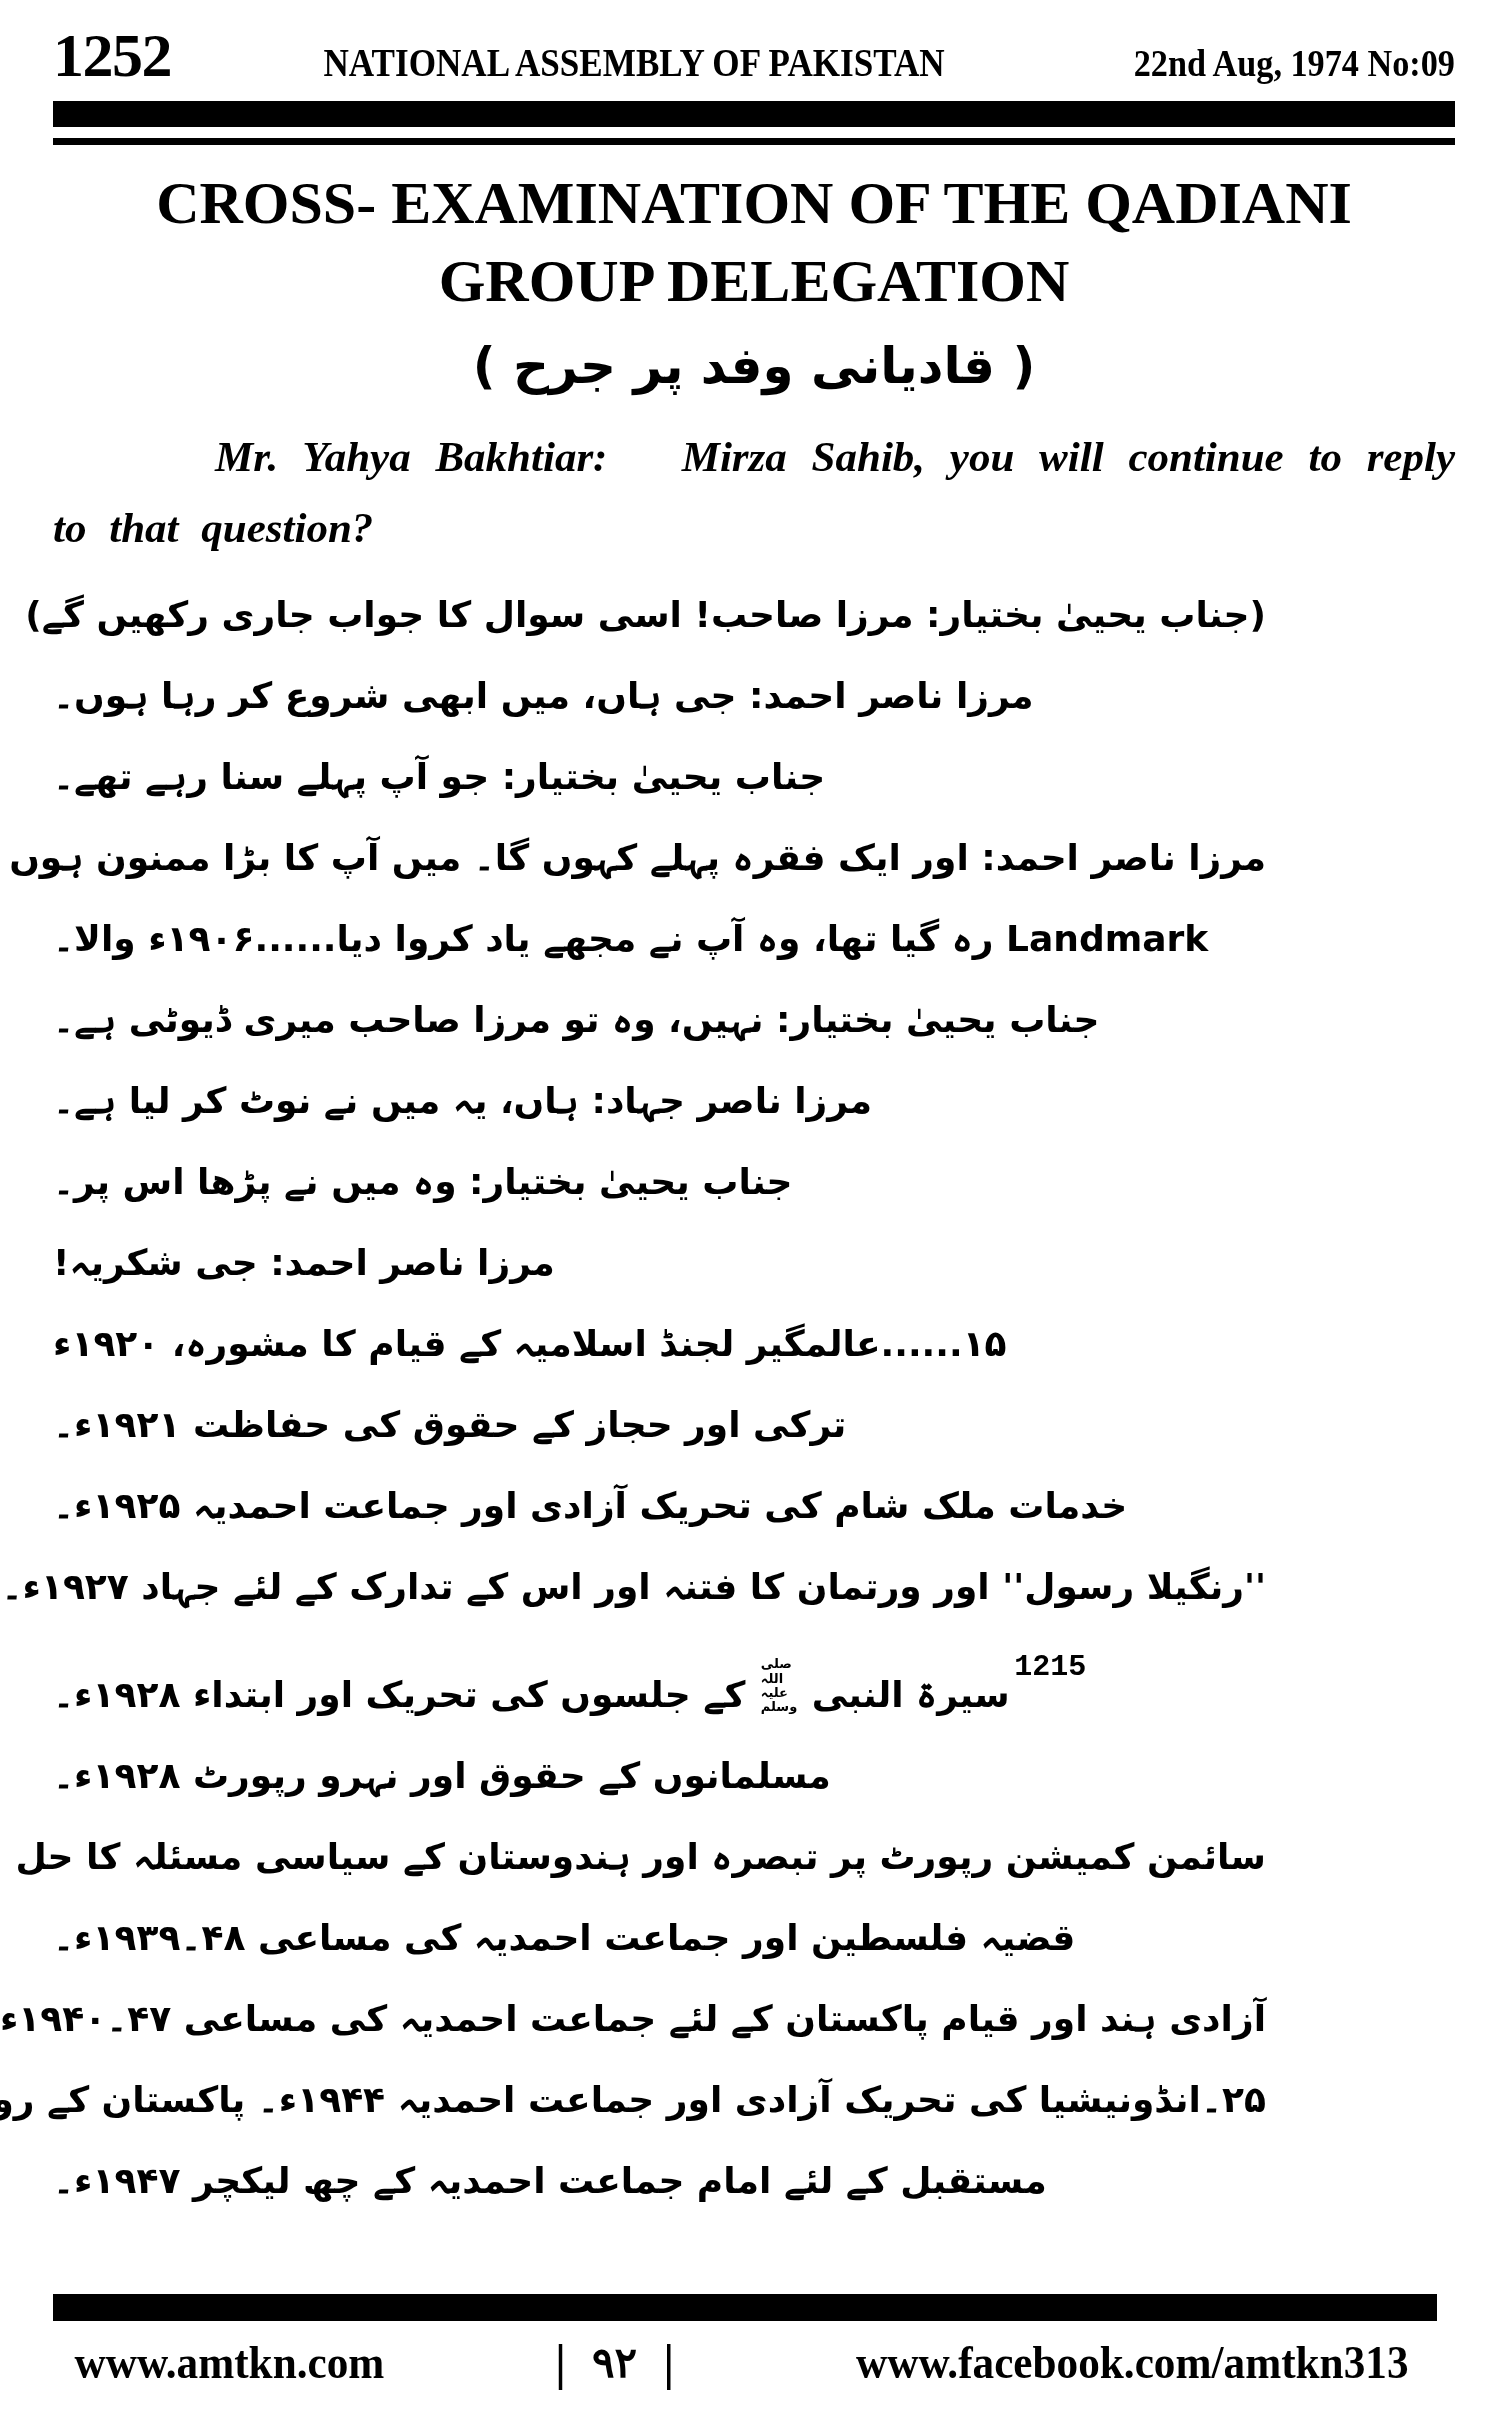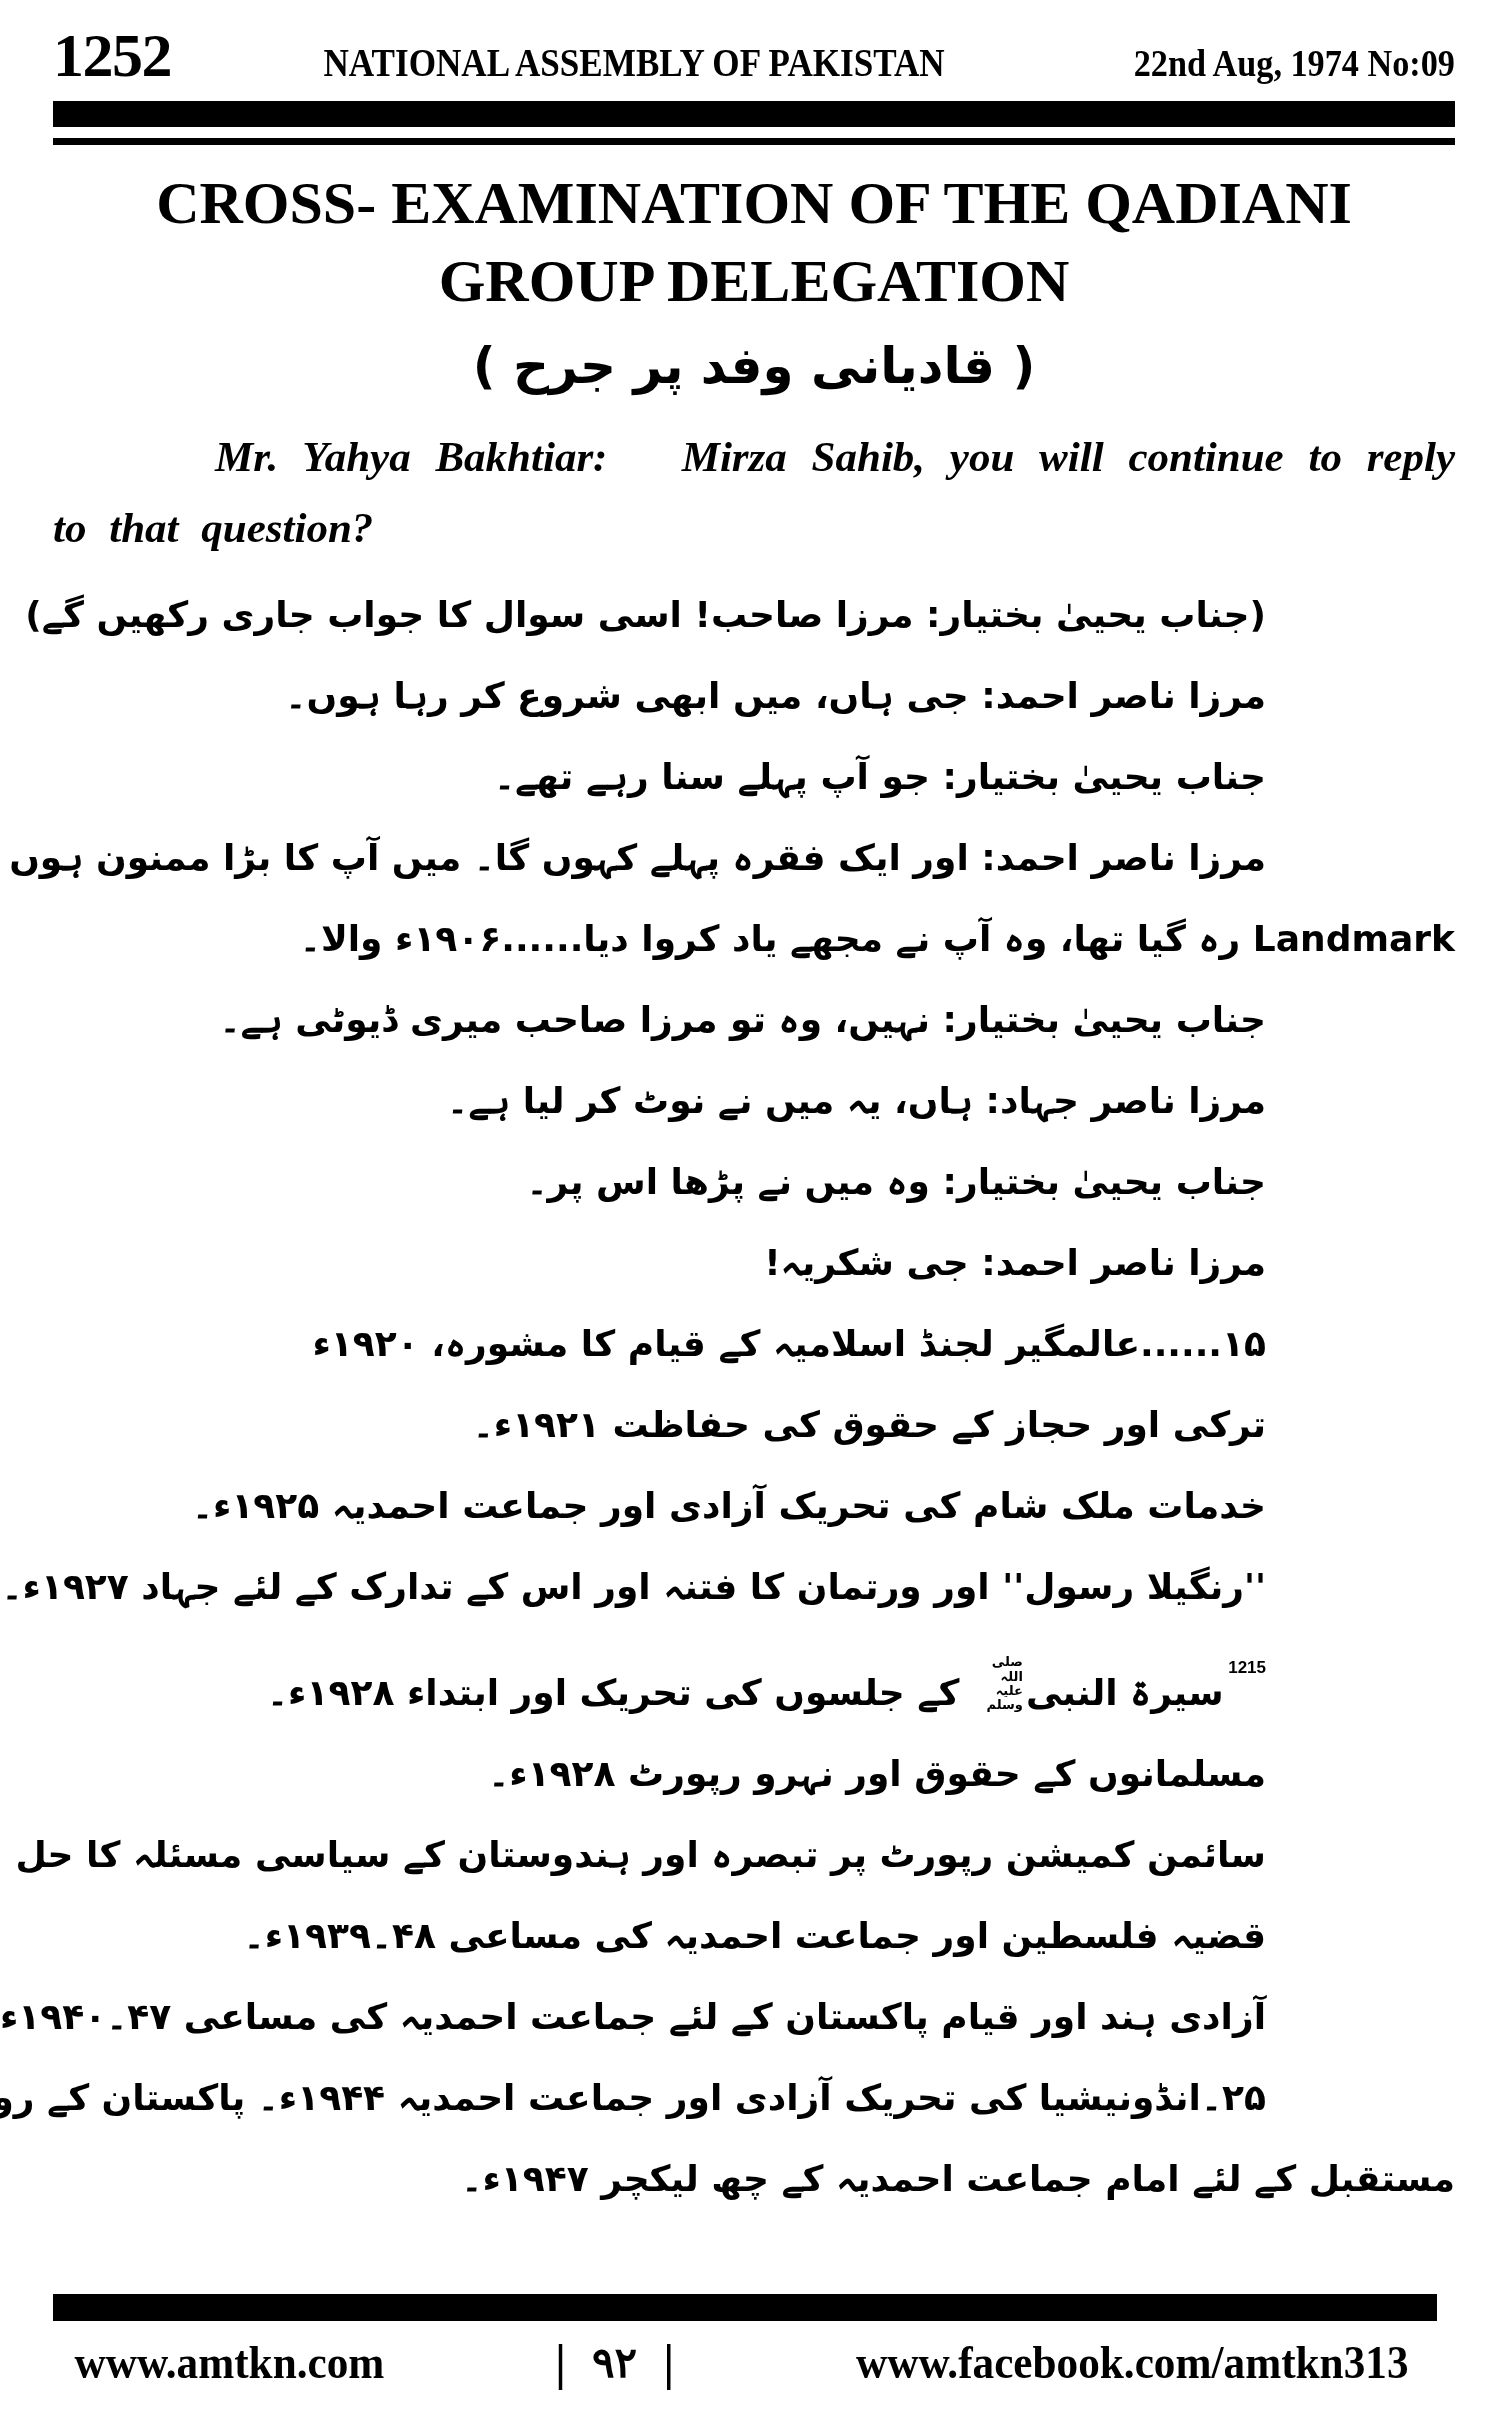--- a/index.html
+++ b/index.html
@@ -18,24 +18,24 @@
   
   .title{margin-top:19.6px;text-align:center;font-weight:bold;
          font-size:60px;line-height:78px;letter-spacing:0px;}
   .urdu{font-family:"DejaVu Sans",sans-serif;}
   .subtitle{margin-top:4.5px;text-align:center;font-size:50px;font-weight:bold;line-height:83px;direction:rtl;}
   
   .engpara{margin-top:13.6px;font-weight:bold;font-style:italic;font-size:43px;
            line-height:71px;text-align:justify;text-indent:162px;word-spacing:12px;}
   
   .dialogue{margin-top:10.6px;}
-  .uline{direction:rtl;text-align:right;font-family:"DejaVu Sans",sans-serif;
+  .uline{direction:rtl;text-align:left;font-family:"DejaVu Sans",sans-serif;
          font-weight:bold;font-size:36px;line-height:81px;white-space:nowrap;}
   .uline.indent{padding-right:189px;}
-  .sup{font-family:Liberation Sans, sans-serif;font-weight:bold;font-size:17px;
+  .sup{font-family:Liberation Mono, monospace;font-weight:bold;font-size:30px;
        direction:ltr;unicode-bidi:embed;vertical-align:32px;letter-spacing:1.5px;padding-left:4.5px;}
   .honorific{display:inline-block;font-size:13px;line-height:14.3px;max-width:48px;
              white-space:normal;vertical-align:-4.5px;margin:2px 3px;font-weight:bold;}
   
   .footer{position:absolute;left:53px;right:53px;top:2294px;}
   .footer .bar{height:27px;background:#000;margin-right:18px;}
   .frow{display:flex;align-items:center;justify-content:space-between;margin-top:12px;padding:0 22.6px 0 7.5px;}
   .furl{font-size:47px;font-weight:bold;transform:scaleX(.92);white-space:nowrap;}
   .fmid{display:flex;align-items:center;gap:26px;}
   .fpipe{font-size:50px;font-weight:bold;}

